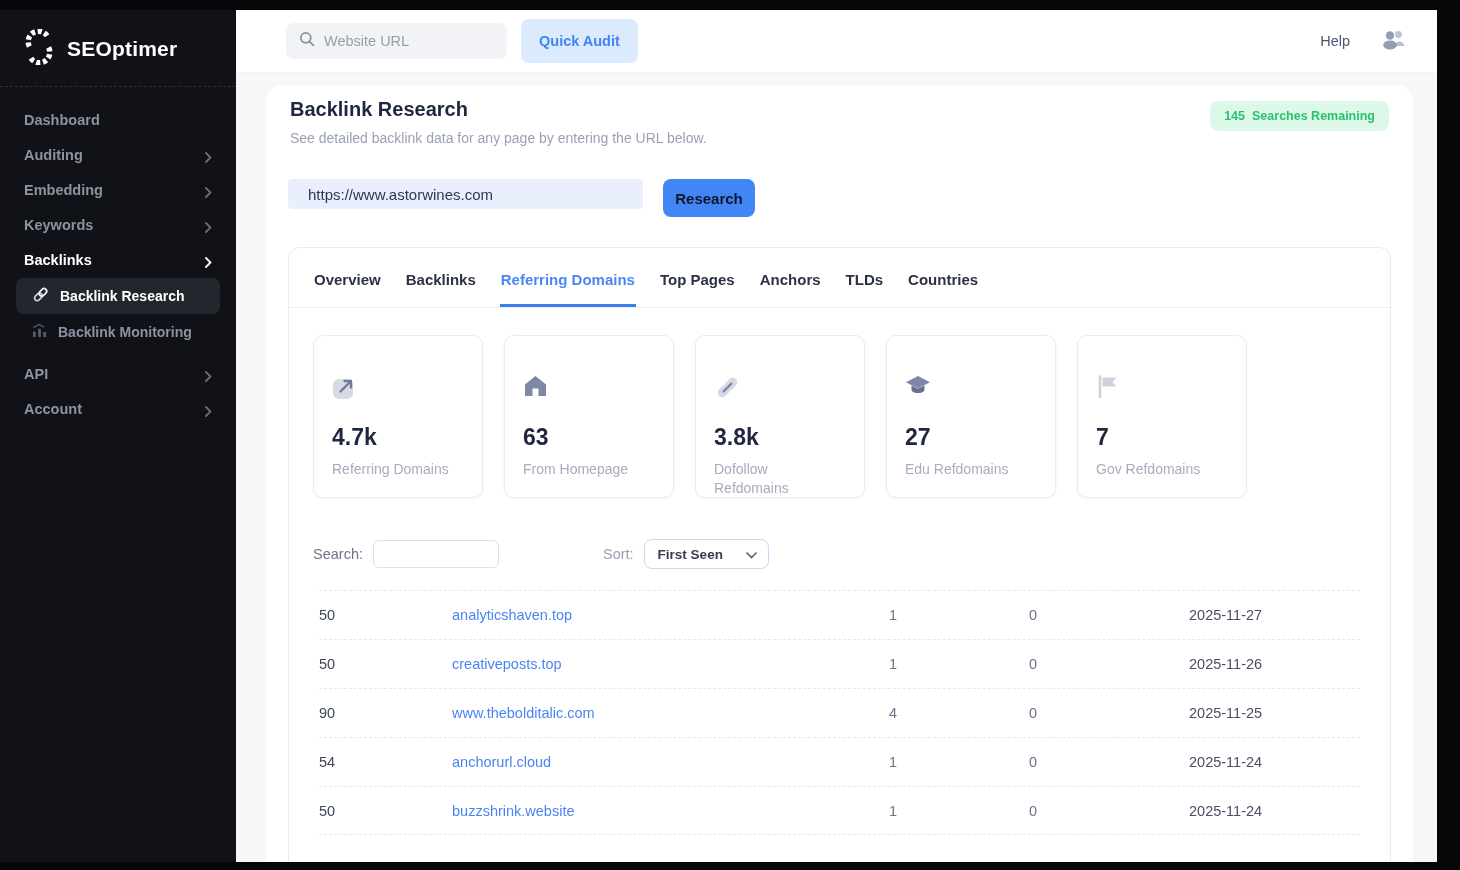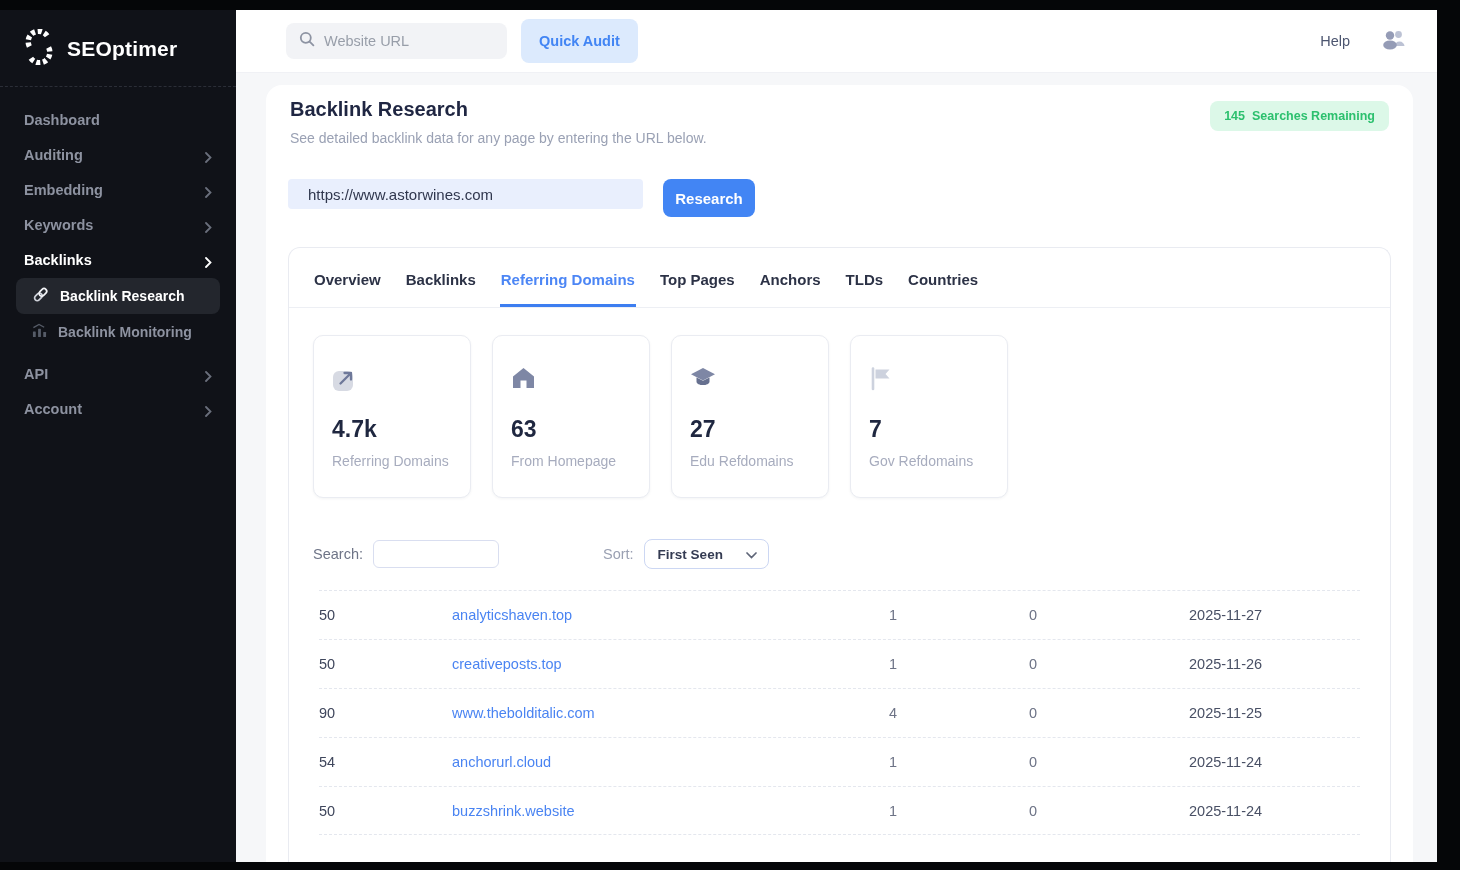--- a/index.html
+++ b/index.html
@@ -46,33 +46,33 @@
   .page-head { display:flex; justify-content:space-between; align-items:flex-start; padding:0 2px; }
   .page-title { font-size:20px; font-weight:700; color:#1f2642; }
   .page-subtitle { margin-top:9px; font-size:14px; color:#9aa1b4; }
   .badge { background:#dcf8e8; color:#2cc06e; border-radius:8px; padding:8px 14px;
            font-size:12.5px; font-weight:700; display:flex; gap:7px; margin-top:3px; }
 
   .url-row { display:flex; gap:20px; margin-top:33px; }
   .url-input { width:355px; height:30px; background:#e9effd; border:none; outline:none;
                border-radius:4px; padding:0 20px; font-size:15px; font-weight:500;
                color:#30374e; font-family:inherit; }
-  .research-btn { width:92px; height:38px; background:#4285f4; color:#ffffff; border:none;
+  .research-btn { width:92px; height:38px; background:#4285f4; color:#0f172a; border:none;
                   border-radius:8px; font-size:15px; font-weight:700; cursor:pointer;
                   font-family:inherit; }
 
   .inner-card { margin-top:30px; border:1px solid #e9ebf1; border-bottom:none;
                 border-radius:12px 12px 0 0; padding:0 24px; min-height:640px; }
   .tabs { display:flex; gap:23px; border-bottom:1px solid #edeff4; margin:0 -24px; padding:0 24px; }
   .tab { padding:23px 1px 19px; font-size:15px; font-weight:700; color:#2c3246; cursor:pointer; }
   .tab.active { color:#4c86f5; border-bottom:3px solid #3d7ef0; padding-bottom:16px; }
 
   .stats-row { display:flex; gap:21px; margin-top:27px; }
-  .stat-card { width:158px; height:163px; border:1px solid #eaecf2; border-radius:10px;
-               background:#fff; box-shadow:0 1px 3px rgba(20,30,60,.05); padding:30px 18px; }
+  .stat-card { width:170px; height:163px; border:1px solid #eaecf2; border-radius:10px;
+               background:#fff; box-shadow:0 1px 3px rgba(20,30,60,.05); padding:38px 18px; }
   .stat-icon { height:28px; display:flex; align-items:flex-start; }
   .stat-value { margin-top:22px; font-size:23px; font-weight:700; color:#1f2740; }
   .stat-label { margin-top:9px; font-size:14px; line-height:19px; color:#a7acbe; }
 
   .controls-row { display:flex; align-items:center; margin-top:41px; }
   .ctl-search-label { color:#6e7487; font-size:14.5px; margin-right:10px; }
   .ctl-search-input { width:126px; height:28px; border:1px solid #d9def0; border-radius:6px;
                       outline:none; padding:0 8px; font-size:13px; font-family:inherit; }
   .ctl-sort-label { color:#9aa0b2; font-size:14.5px; margin:0 10px 0 104px; }
   .sort-select { width:125px; height:30px; border:1px solid #ccd7f3; border-radius:8px;
@@ -254,20 +254,33 @@
               <div class="stat-icon">
                 <svg width="25" height="24" viewBox="0 0 25 24">
                   <path d="M12.5 2 L23 10.5 V22 H15.5 V14.5 H9.5 V22 H2 V10.5 Z" fill="#7e87a5"></path>
                 </svg>
               </div>
               <div class="stat-value">63</div>
               <div class="stat-label">From Homepage</div>
             </div>
             <div class="stat-card">
               <div class="stat-icon">
+                <svg width="27" height="27" viewBox="0 0 27 27">
+                  <g transform="rotate(-45 13.5 13.5)">
+                    <rect x="1.5" y="9" width="14" height="9" rx="4.5" fill="#d7dae3"></rect>
+                    <rect x="11.5" y="9" width="14" height="9" rx="4.5" fill="#d7dae3"></rect>
+                    <line x1="8" y1="13.5" x2="19" y2="13.5" stroke="#7e87a5" stroke-width="2.2" stroke-linecap="round"></line>
+                  </g>
+                </svg>
+              </div>
+              <div class="stat-value">3.8k</div>
+              <div class="stat-label">Dofollow Refdomains</div>
+            </div>
+            <div class="stat-card">
+              <div class="stat-icon">
                 <svg width="26" height="24" viewBox="0 0 26 24">
                   <path d="M13 2 L25 8.2 L13 14.4 L1 8.2 Z" fill="#7e87a5"></path>
                   <path d="M6.5 11.5 v4.2 c0 2 3.2 3.4 6.5 3.4 s6.5 -1.4 6.5 -3.4 v-4.2 l-6.5 3.3 Z" fill="#66708f"></path>
                 </svg>
               </div>
               <div class="stat-value">27</div>
               <div class="stat-label">Edu Refdomains</div>
             </div>
             <div class="stat-card">
               <div class="stat-icon">

